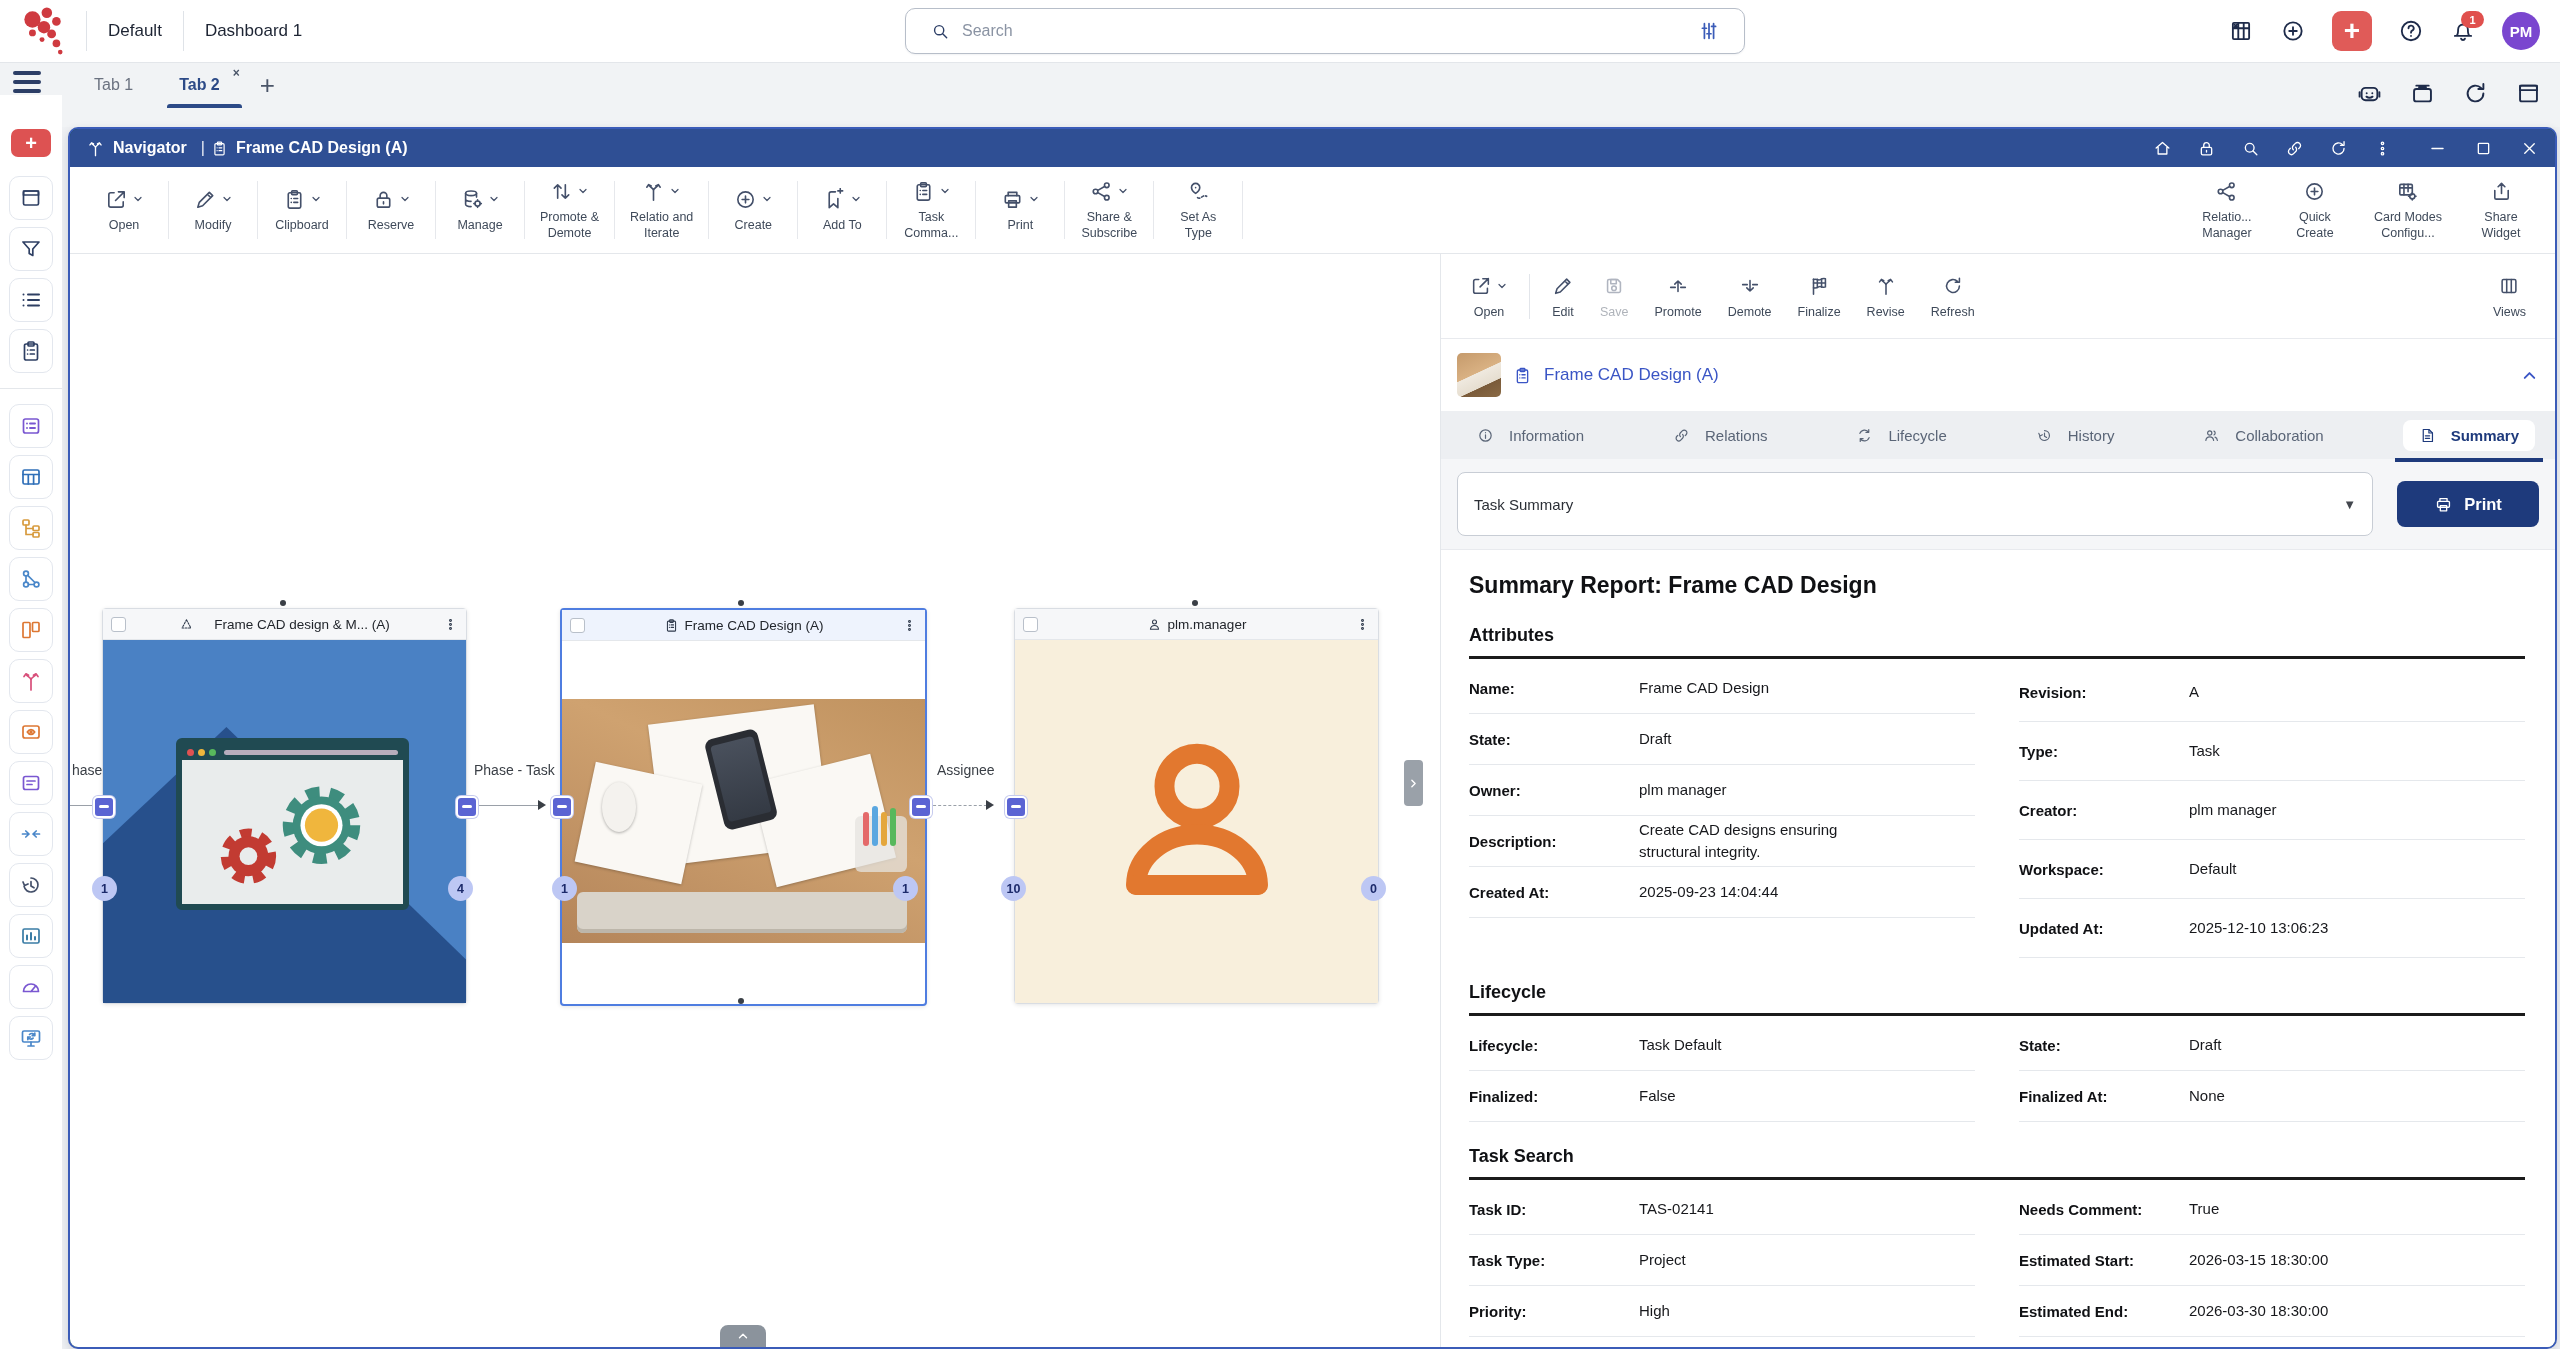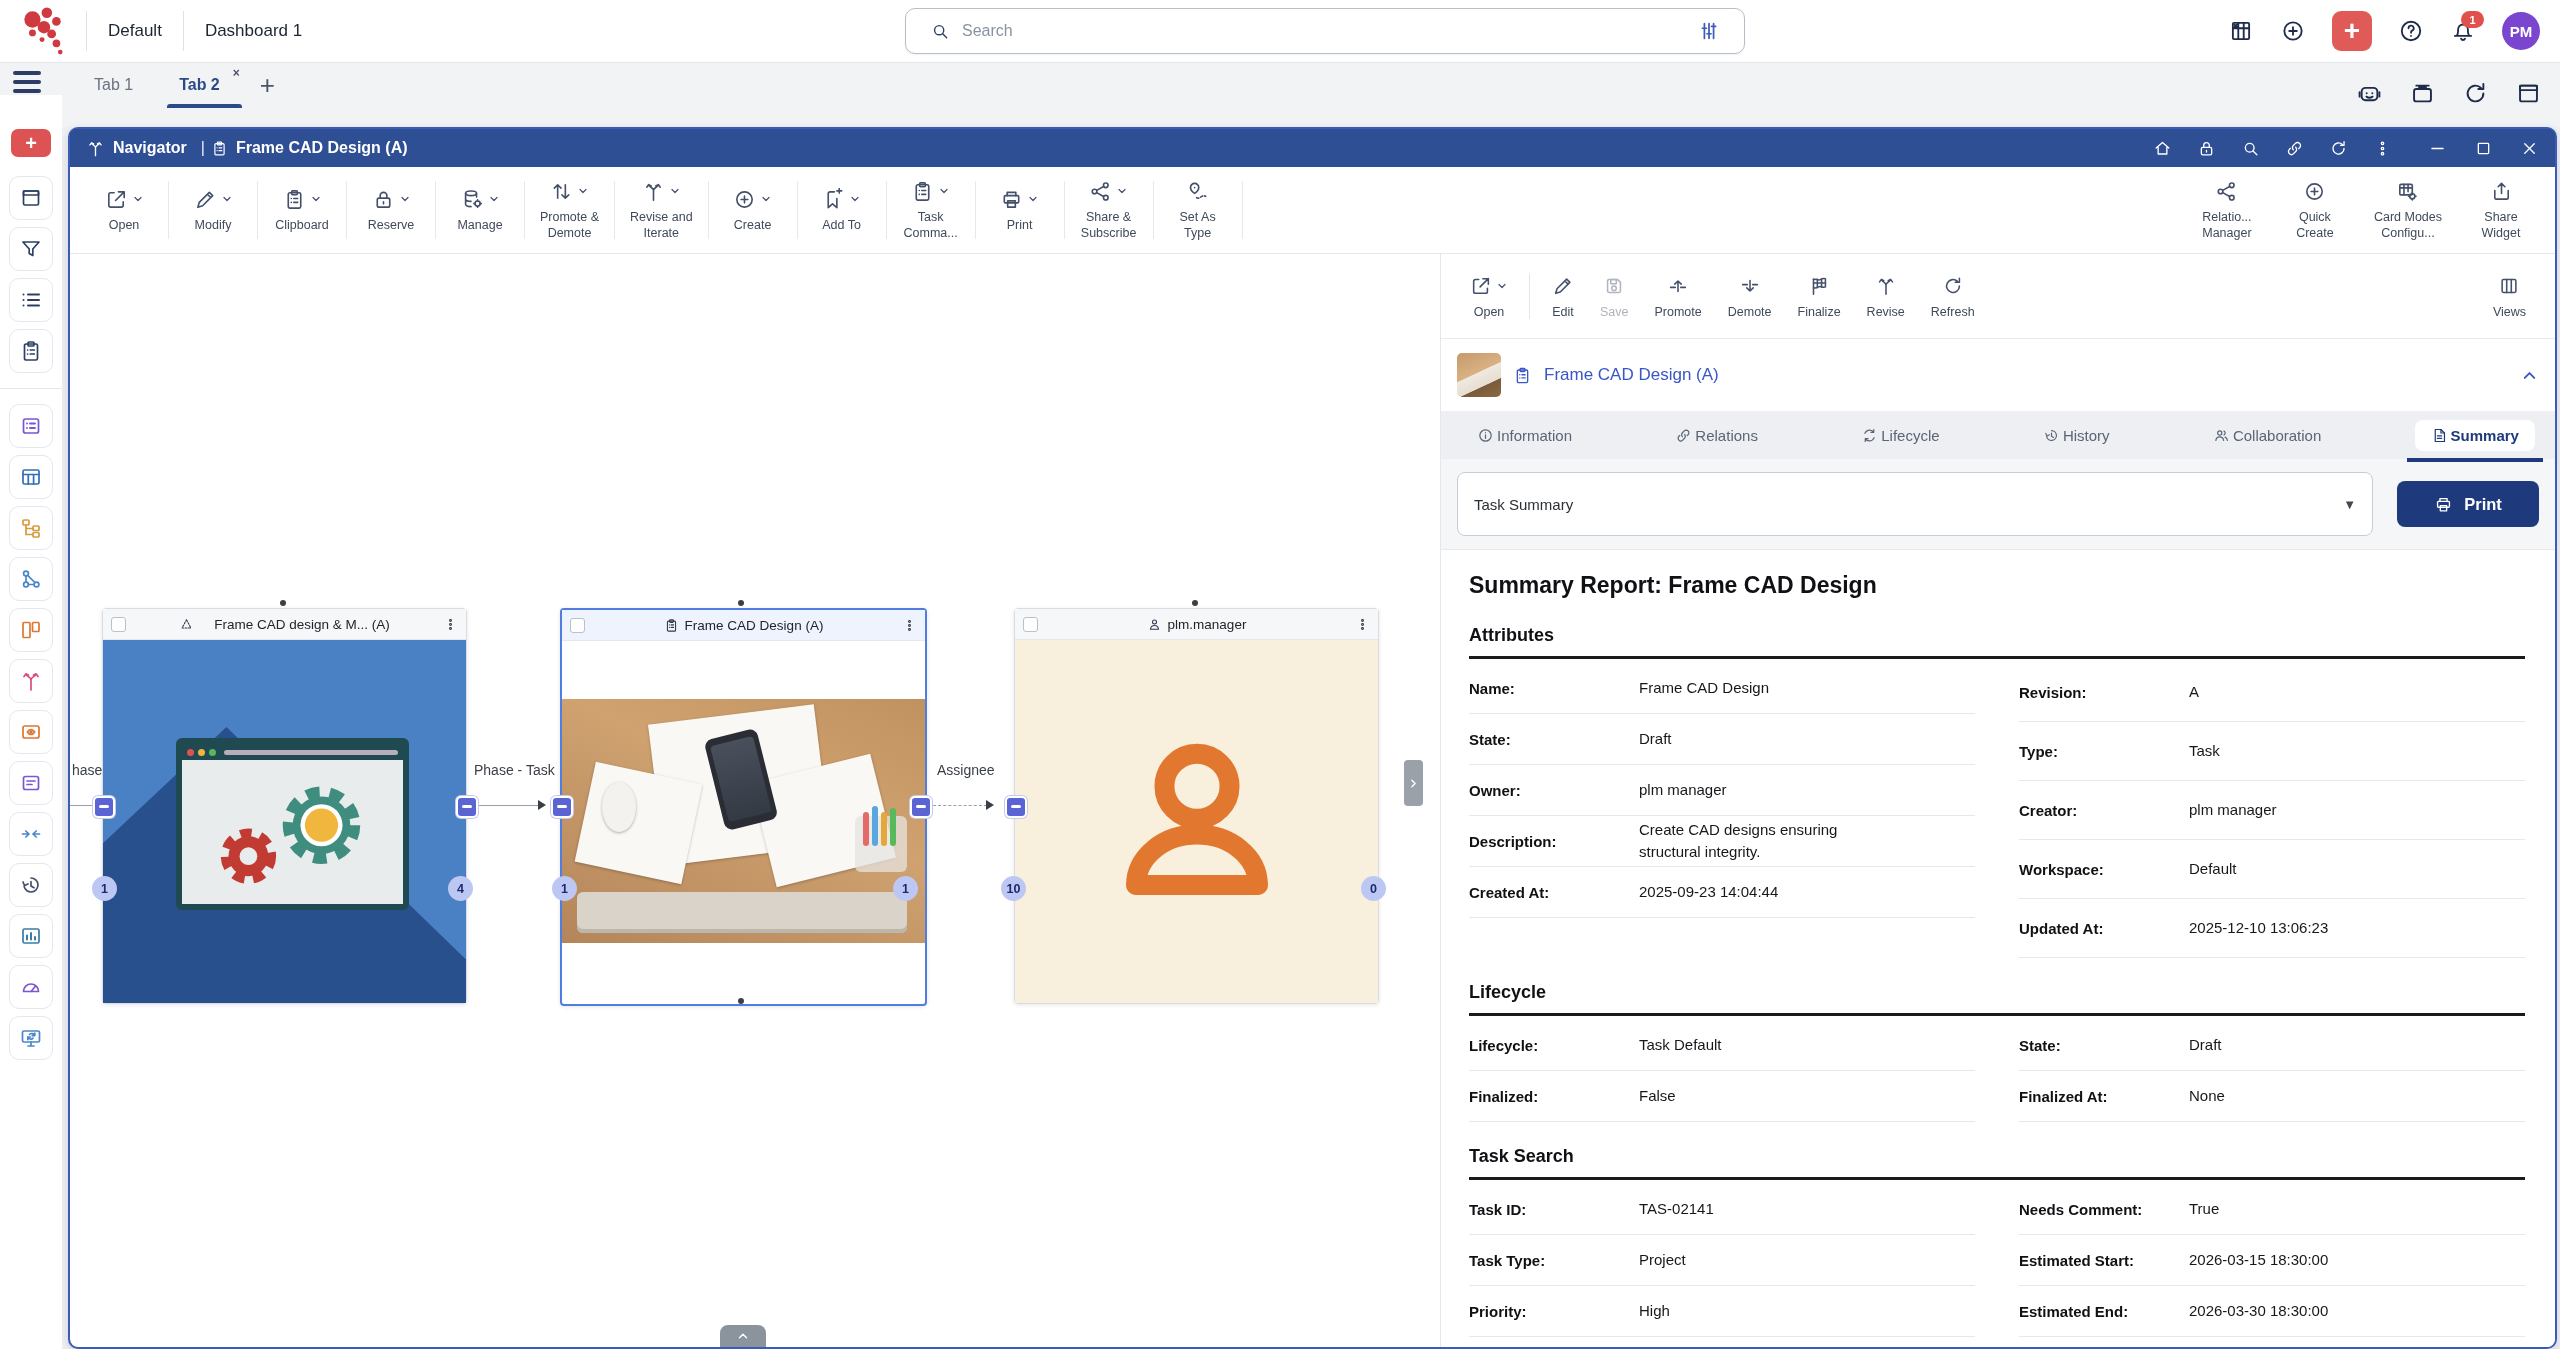--- a/index.html
+++ b/index.html
@@ -110,21 +110,21 @@
   .pt-btn.disabled{opacity:.42;cursor:default}
   .pt-btn.sep{border-left:1px solid #e2e5ea;margin-left:8px;padding-left:22px}
   .pt-views{margin-left:auto}
   .p-item{height:72px;display:flex;align-items:center;gap:12px;padding:0 16px;flex:none}
   .thumb{width:44px;height:44px;border-radius:5px;flex:none;background:
     linear-gradient(155deg,#c59a6b 0%,#d9b183 45%,#efe9df 46%,#e6ded0 70%,#7a5b3a 71%,#8a6a45 100%);cursor:pointer}
   .p-item svg{width:19px;height:19px;color:#3a55c5}
   .p-item-title{font-size:17px;color:#3a55c5;cursor:pointer}
   .p-collapse{margin-left:auto;color:#2c3a55;width:20px;height:20px;cursor:pointer}
   .p-tabs{height:48px;background:#edeff2;display:flex;align-items:center;padding:0 20px 0 26px;justify-content:space-between;flex:none;position:relative}
-  .p-tab{display:flex;align-items:flex-end;gap:3px;font-size:15px;color:#5a6577;cursor:pointer;position:relative;padding:7px 10px}
+  .p-tab{display:flex;align-items:flex-end;gap:15px;font-size:15px;color:#5a6577;cursor:pointer;position:relative;padding:7px 10px}
   .p-tab svg{width:17px;height:17px}
   .p-tab.active{background:#fff;border-radius:8px;color:#1e3a7c;font-weight:700;padding:7px 16px}
   .p-tab.active::after{content:"";position:absolute;left:-8px;right:-8px;bottom:-11px;height:4px;background:#1e3a7c}
   .p-controls{height:90px;background:#f5f6f8;display:flex;align-items:center;gap:24px;padding:0 16px;border-bottom:1px solid #e8eaee;flex:none}
   .select{flex:1;height:46px;background:#fff;border:1px solid #c8cdd5;border-radius:8px;display:flex;align-items:center;padding:8px 16px;font-size:15px;color:#2b2f36;cursor:pointer}
   .select .caret{margin-left:auto;color:#43474e;font-size:13px}
   .print-btn{width:142px;height:46px;background:#1e3a7c;color:#fff;border:none;border-radius:8px;display:flex;align-items:center;justify-content:center;gap:11px;font-size:16.5px;font-weight:700;cursor:pointer;font-family:inherit}
   .print-btn svg{width:19px;height:19px}
   .p-report{flex:1;background:#fff;padding:22px 30px 0 28px;overflow:hidden;min-height:0}
   .rpt-title{font-size:23px;font-weight:800;color:#101114;margin:0 0 26px 0}
@@ -694,21 +694,21 @@
         <div style="display:flex">
           <div class="mtb-btn">
             <div class="mtb-ic-row">
               <svg class="ic">
                 <use href="#sym-branch"></use>
               </svg>
               <svg class="ic chevron show">
                 <use href="#sym-chevdown"></use>
               </svg>
             </div>
-            <div class="mtb-label">Revise and
+            <div class="mtb-label">Relatio and
 Iterate</div>
           </div>
           <div class="mtb-sep"></div>
         </div>
 
         <div style="display:flex">
           <div class="mtb-btn">
             <div class="mtb-ic-row">
               <svg class="ic">
                 <use href="#sym-pluscircle"></use>

